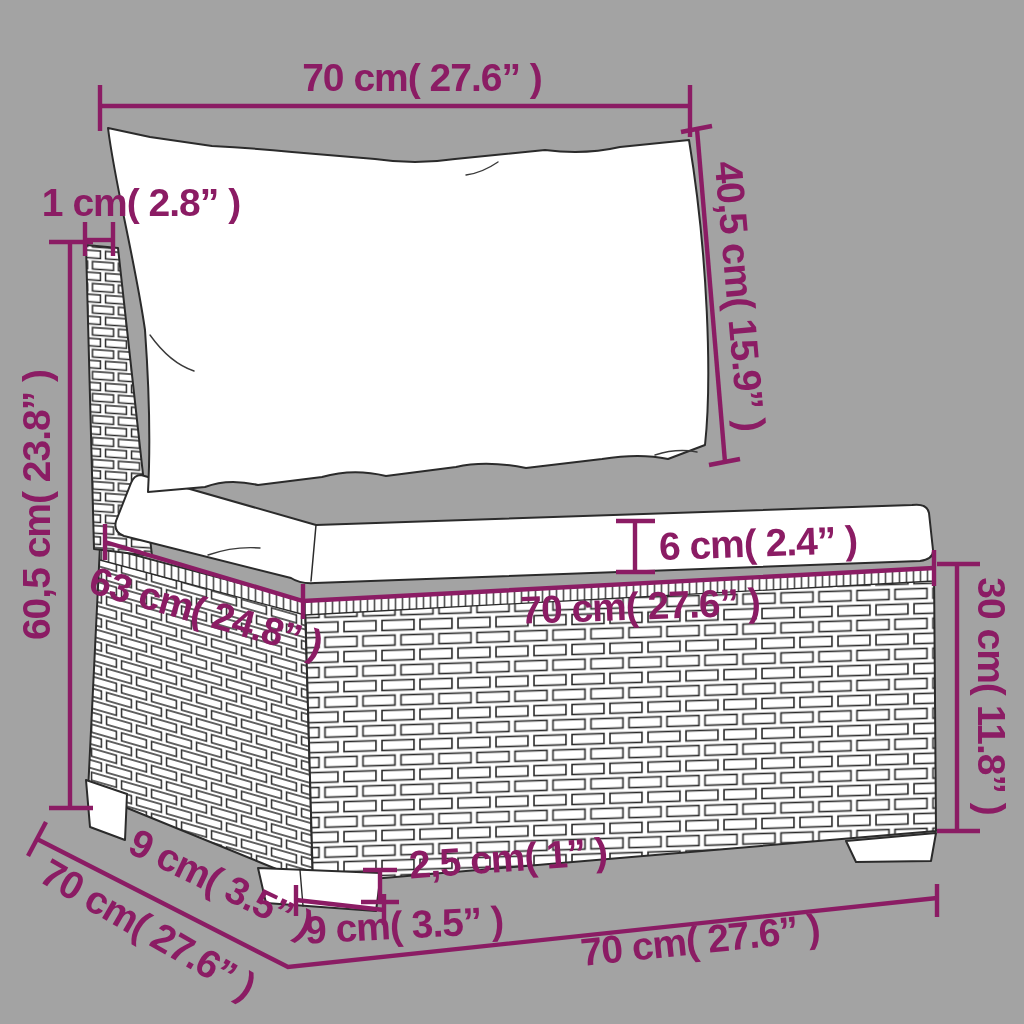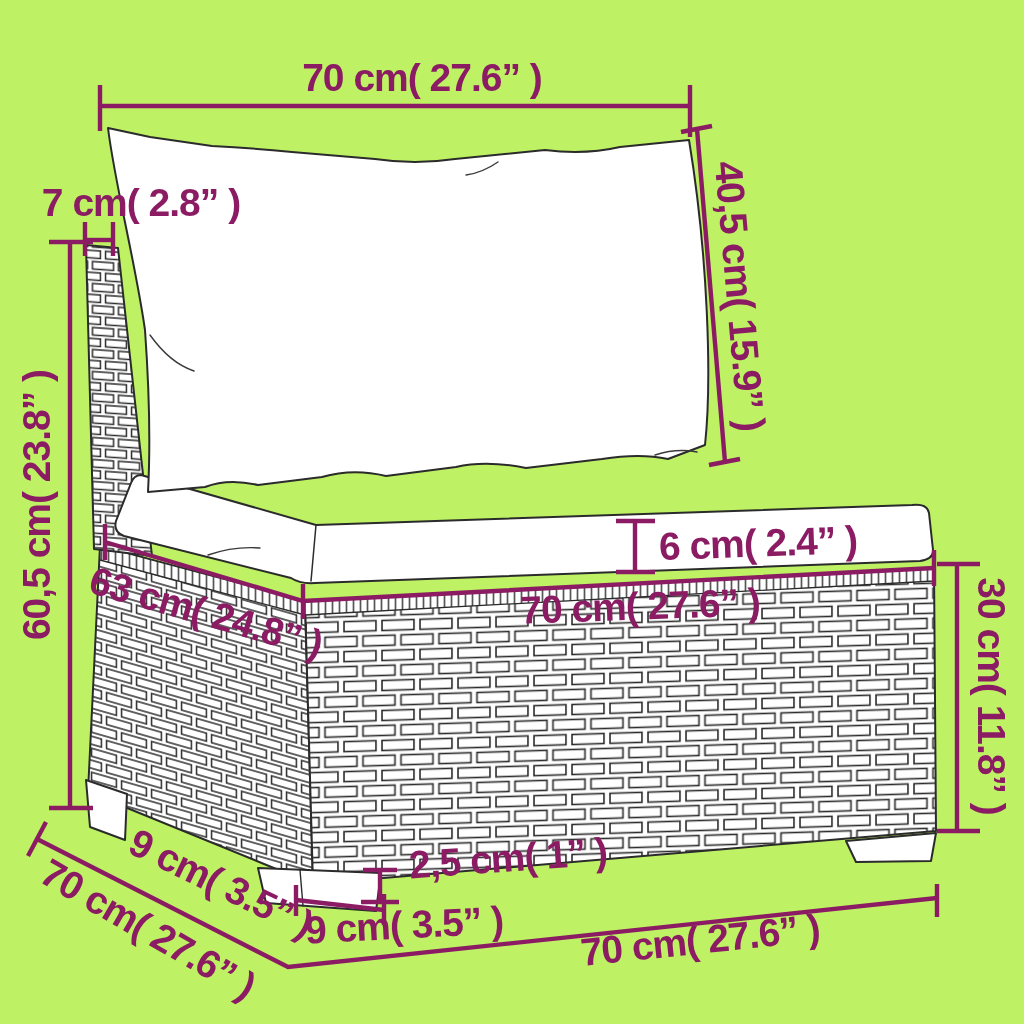--- a/index.html
+++ b/index.html
@@ -1,17 +1,17 @@
 <!DOCTYPE html>
 <html><head>
 <meta charset="utf-8">
 <style>
   html,body{margin:0;padding:0;background:#ffffff;}
   #stage{
-    position:relative;width:1024px;height:1024px;background:#bef264;overflow:hidden;
+    position:relative;width:1024px;height:1024px;background:#a3a3a3;overflow:hidden;
     font-family:"Liberation Sans", sans-serif;
   }
   #stage svg{position:absolute;left:0;top:0;}
   .dim{
     position:absolute;
     color:#8b1c64;
     font-weight:700;
     font-size:39px;
     letter-spacing:-1px;
     white-space:nowrap;
@@ -158,21 +158,21 @@
       <g>
         <path d="M37,839 L288,967 L937,898"></path>
         <line x1="28" y1="856" x2="46" y2="822"></line>
         <line x1="937" y1="884" x2="937" y2="917"></line>
       </g>
     </g>
   </svg>
 
   <div class="dim" style="left:422px;top:77px;transform:translate(-50%,-50%);">70 cm( 27.6” )</div>
 
-  <div class="dim" style="left:141px;top:202px;transform:translate(-50%,-50%);">7 cm( 2.8” )</div>
+  <div class="dim" style="left:141px;top:202px;transform:translate(-50%,-50%);">1 cm( 2.8” )</div>
 
   <div class="dim" style="left:740px;top:296px;transform:translate(-50%,-50%) rotate(85deg);">40,5 cm( 15.9” )</div>
 
   <div class="dim" style="left:36px;top:505px;transform:translate(-50%,-50%) rotate(-90deg);">60,5 cm( 23.8” )</div>
 
   <div class="dim" style="left:758px;top:543px;transform:translate(-50%,-50%) rotate(-2deg);">6 cm( 2.4” )</div>
 
   <div class="dim" style="left:640px;top:606px;transform:translate(-50%,-50%) rotate(-2deg);">70 cm( 27.6” )</div>
 
   <div class="dim" style="left:206px;top:612px;transform:translate(-50%,-50%) rotate(16deg);">63 cm( 24.8” )</div>

